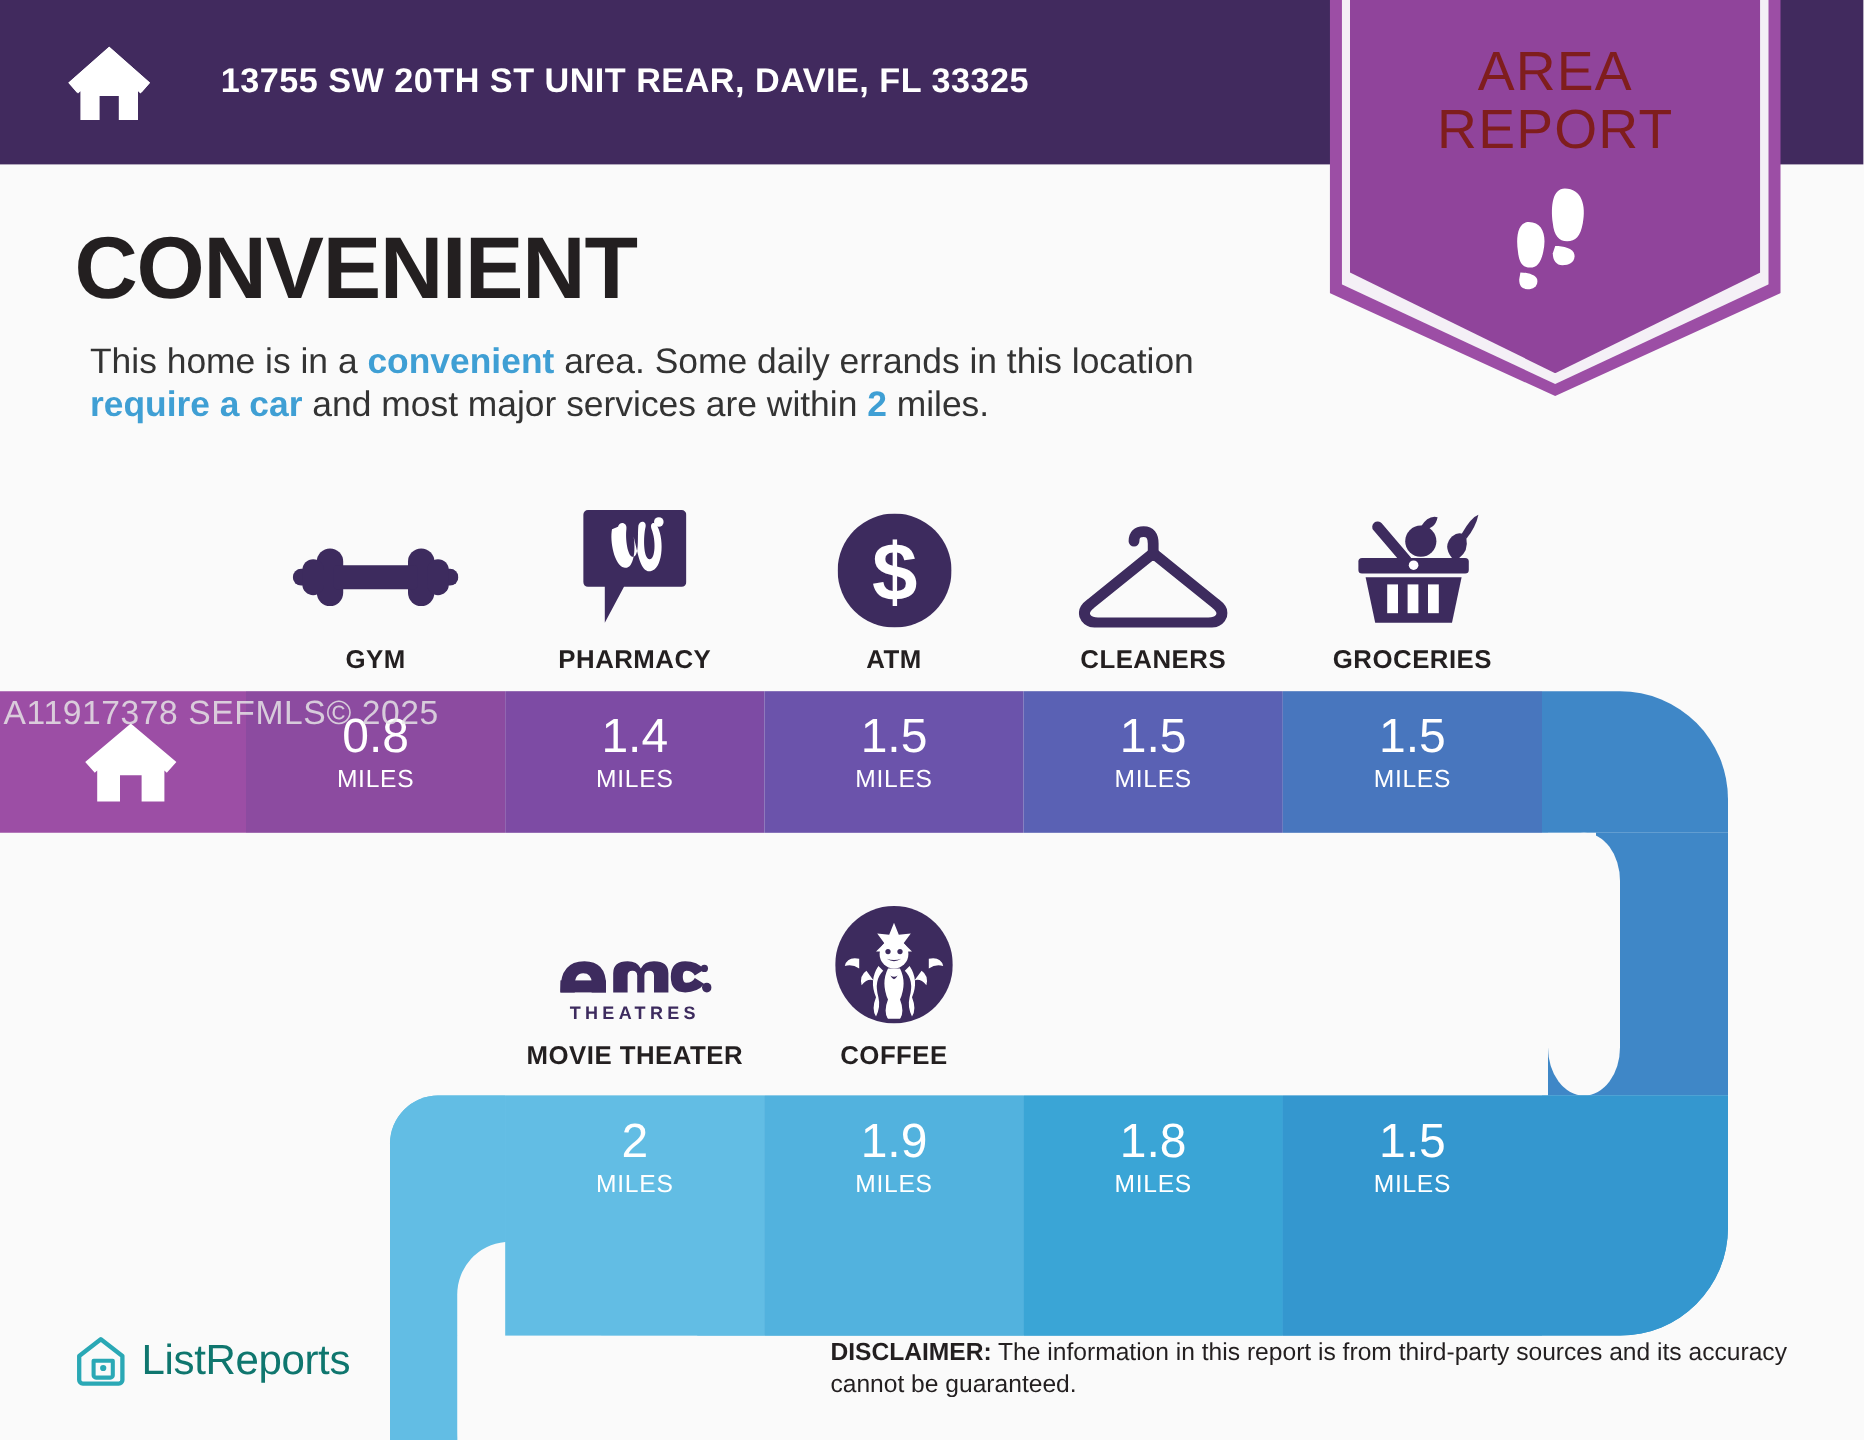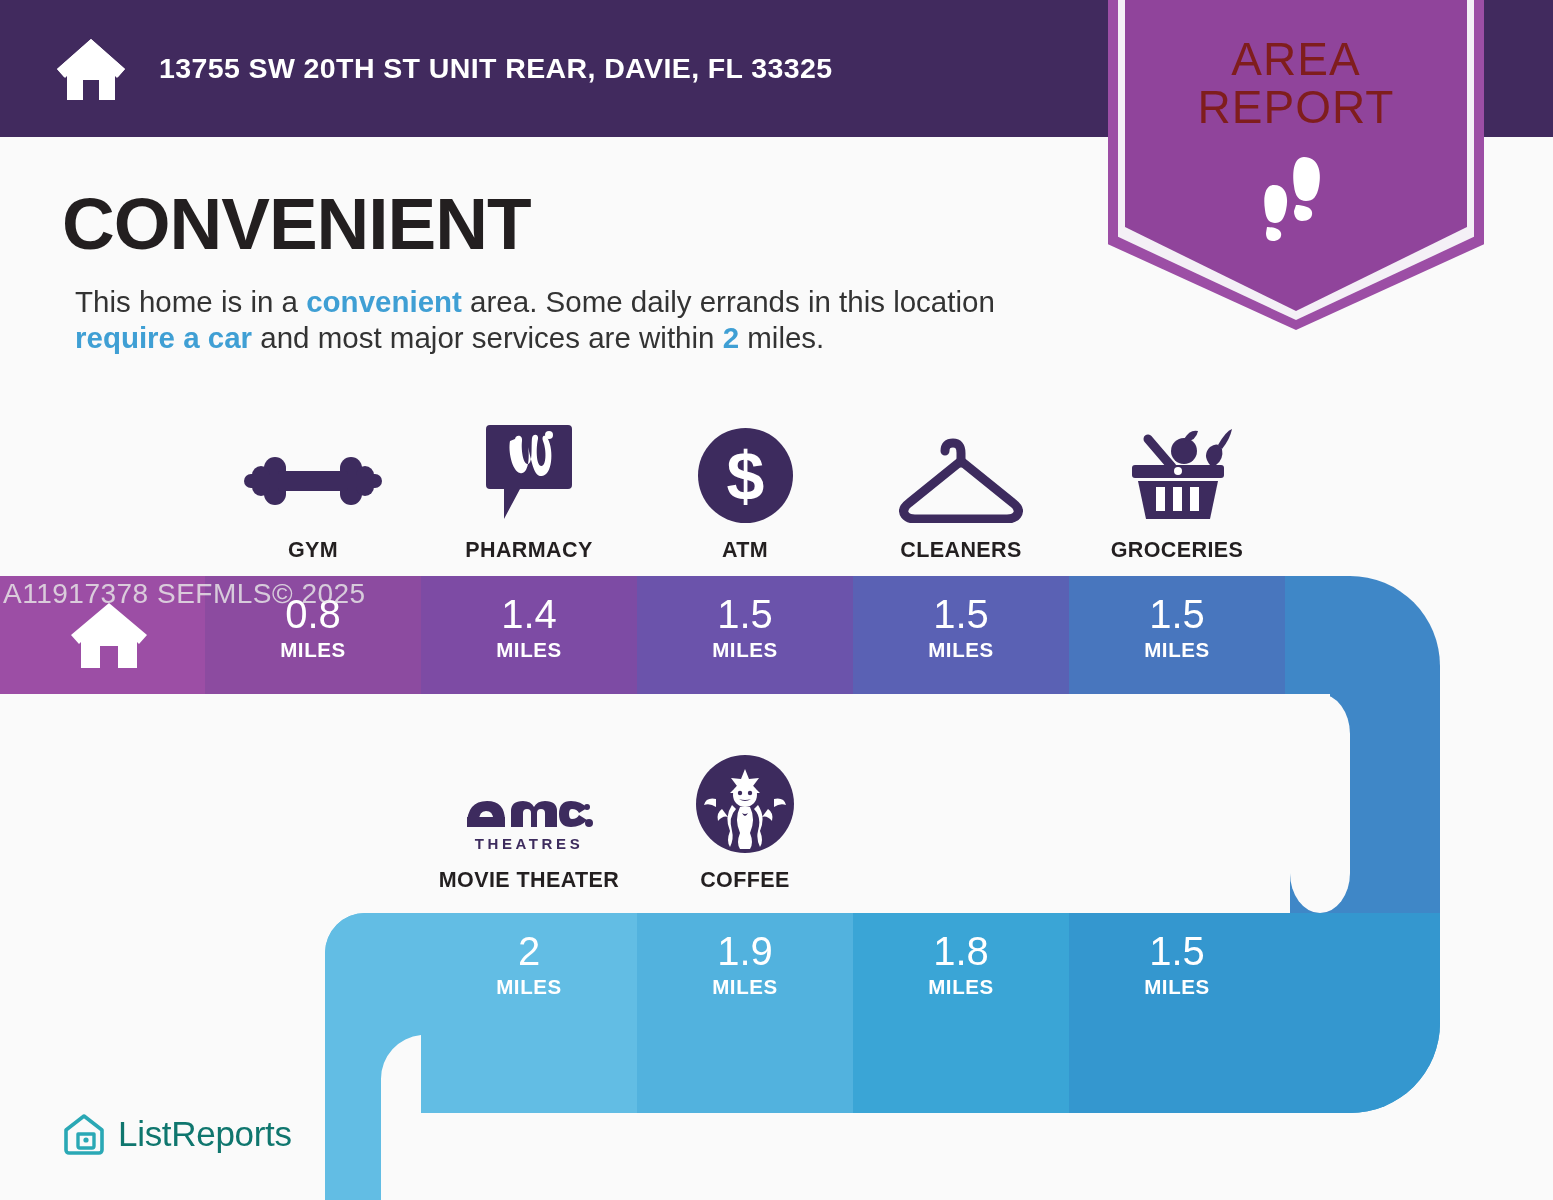--- a/index.html
+++ b/index.html
@@ -8,21 +8,21 @@
     background:#fafafa;
     font-family:"Liberation Sans", sans-serif;
     overflow:hidden;
   }
   #page { position:relative; width:1553px; height:1200px; background:#fafafa; }
 
   
   .header-bar{
     position:absolute; left:0; top:0; width:1553px; height:137px;
     background:#412a5e;
-    display:flex; align-items:center;
+    display:flex; align-items:center;gap:25px;
   }
   .header-home-icon{ margin-left:55px; width:72px; height:66px; flex:none; }
   .header-address{
     margin-left:32px;
     color:#ffffff;
     font-size:28.5px;
     font-weight:700;
     letter-spacing:0.4px;
     white-space:nowrap;
   }
@@ -94,21 +94,21 @@
   .dist-row{ position:absolute; display:flex; height:118px; }
   .dist-row.row1{ left:205px; top:576px; }
   .dist-row.row2{ left:421px; top:913px; }
   .dist-cell{
     width:216px; height:104px;
     display:flex; flex-direction:column;
     align-items:center; justify-content:center;
     color:#ffffff;
   }
   .dist-value{ font-size:40px; font-weight:400; line-height:1; }
-  .dist-unit{ font-size:20.5px; font-weight:700; margin-top:4px; letter-spacing:0.6px; }
+  .dist-unit{ font-size:20.5px; font-weight:400; margin-top:4px; letter-spacing:0.6px; }
 
   
   .ribbon-home{
     position:absolute; left:70px; top:600px;
     width:78px; height:70px;
   }
 
   
   .watermark{
     position:absolute; left:3px; top:578px;
@@ -373,14 +373,15 @@
 
   <div class="footer-logo">
     <svg class="footer-logo-mark" viewBox="0 0 44 44">
       <path d="M22 4 L40 18 V38 A3 3 0 0 1 37 41 H7 A3 3 0 0 1 4 38 V18 Z" fill="none" stroke="#2aa8b5" stroke-width="3.6" stroke-linejoin="round"></path>
       <path d="M16 22 H32 V34 A2 2 0 0 1 30 36 H18 A2 2 0 0 1 16 34 Z" fill="none" stroke="#2aa8b5" stroke-width="3.4" stroke-linejoin="round"></path>
       <circle cx="24" cy="28" r="2.6" fill="#2aa8b5"></circle>
     </svg>
     <div class="footer-logo-text">ListReports</div>
   </div>
 
+  <div class="disclaimer"><b>DISCLAIMER:</b><span> The information in this report is from third-party sources and its accuracy cannot be guaranteed.</span></div>
 
 </div>
 
 </body></html>

